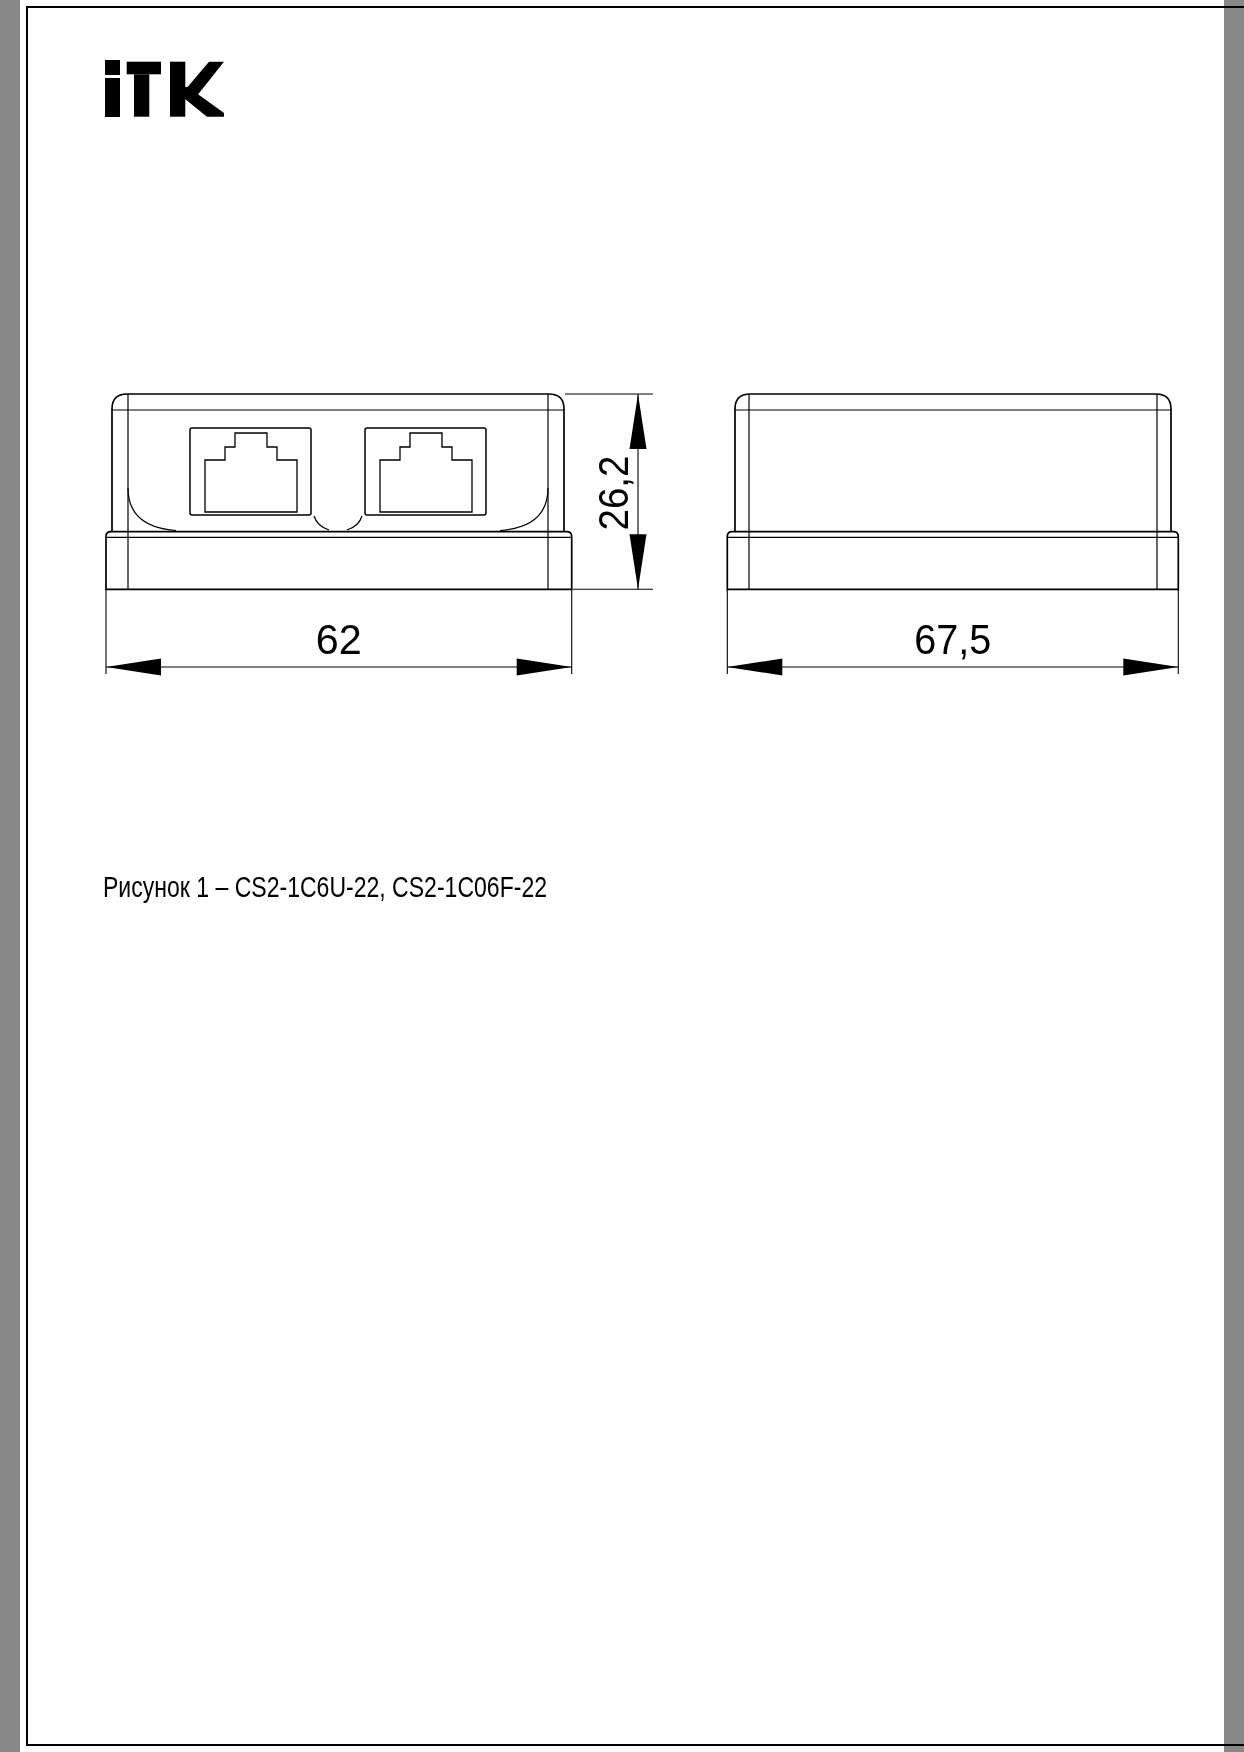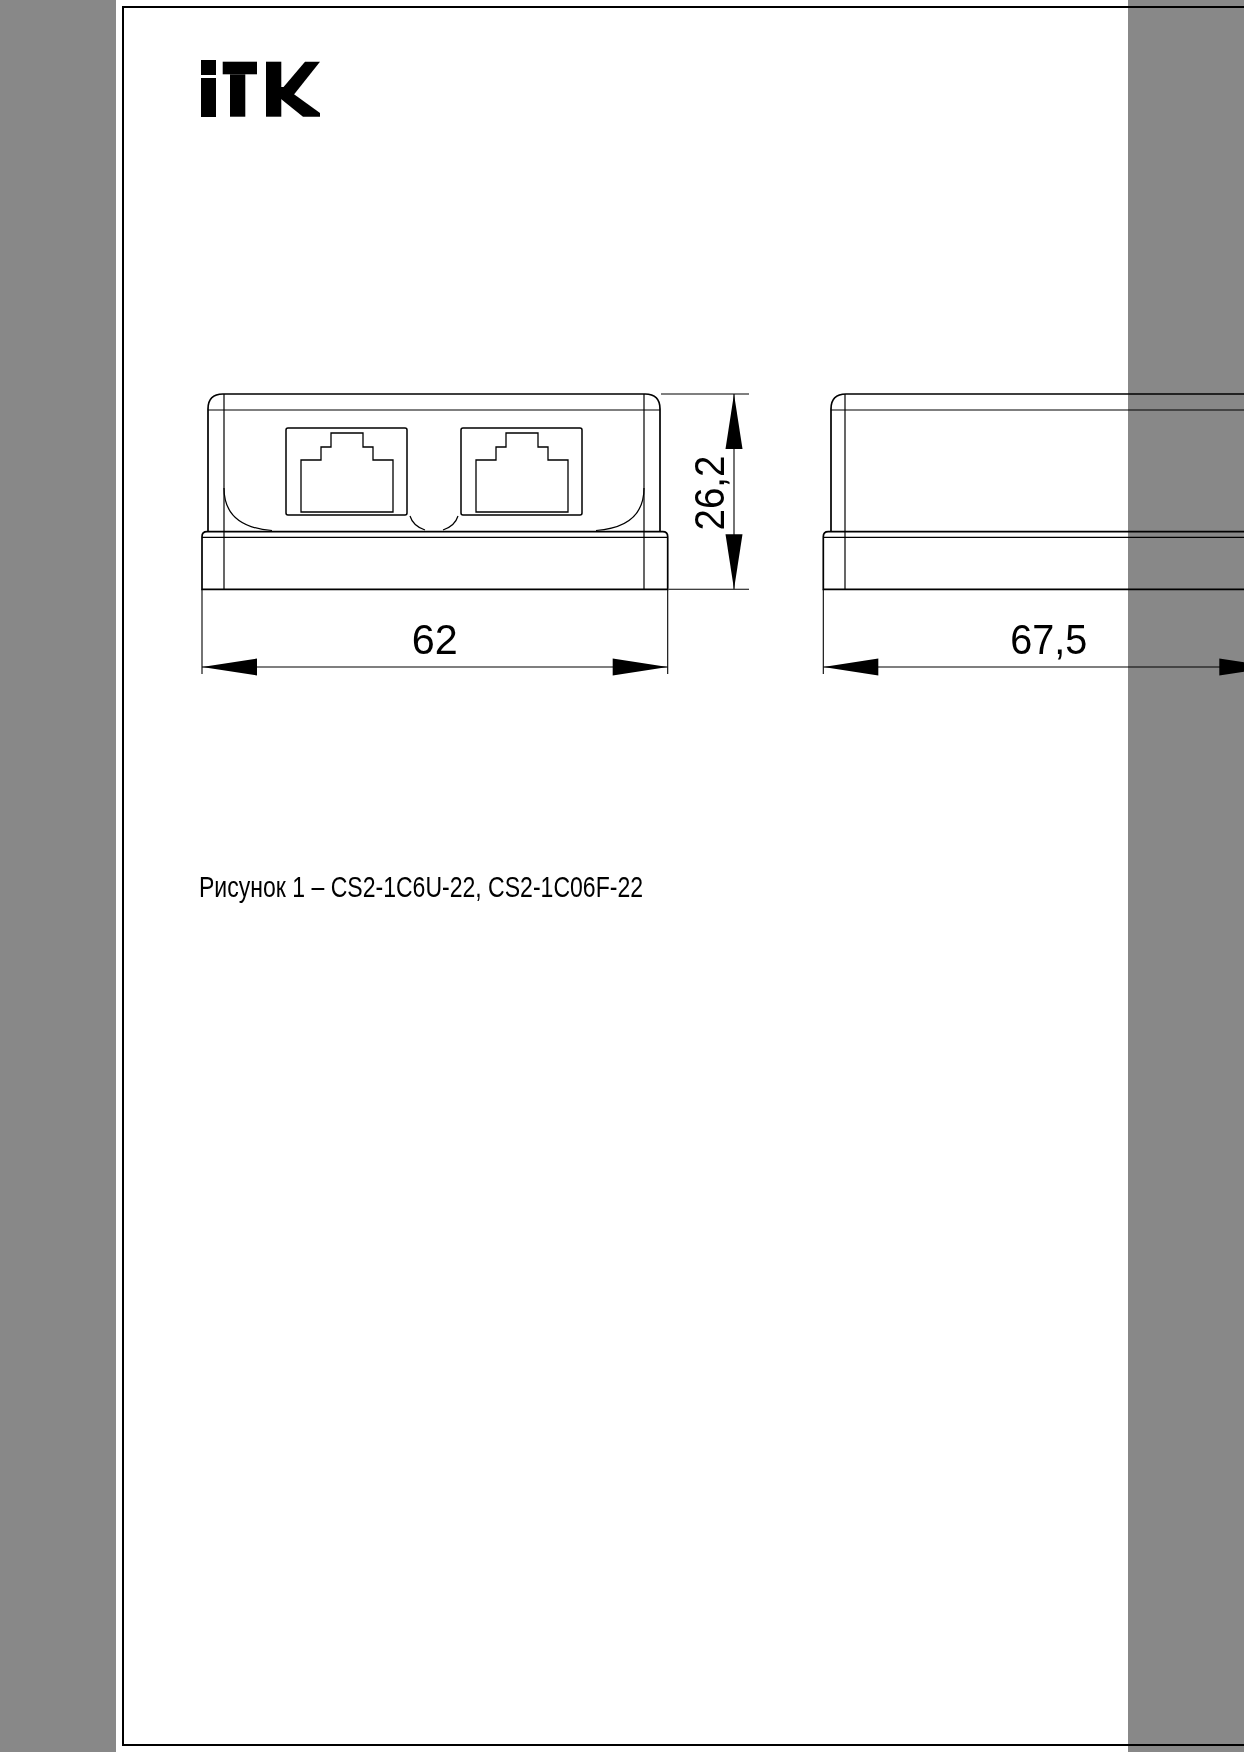--- a/index.html
+++ b/index.html
@@ -1,18 +1,18 @@
 <!DOCTYPE html>
 <html><head>
 <meta charset="utf-8">
 <style>
   html,body{margin:0;padding:0;background:#888;}
   .page{
     position:relative;
-    width:1012px;height:1752px;
+    width:1204px;height:1752px;
     background:#ffffff;
     margin:0 auto;
     font-family:"Liberation Sans", sans-serif;
   }
   svg{position:absolute;left:0;top:0;}
   .outline{fill:none;stroke:#000;stroke-width:1.7px;}
   .thin{fill:none;stroke:#000;stroke-width:1.2px;}
   .jackframe{fill:none;stroke:#000;stroke-width:1.5px;}
   .jackprofile{fill:none;stroke:#000;stroke-width:1.3px;}
   .dimline{fill:none;stroke:#000;stroke-width:1.1px;}

